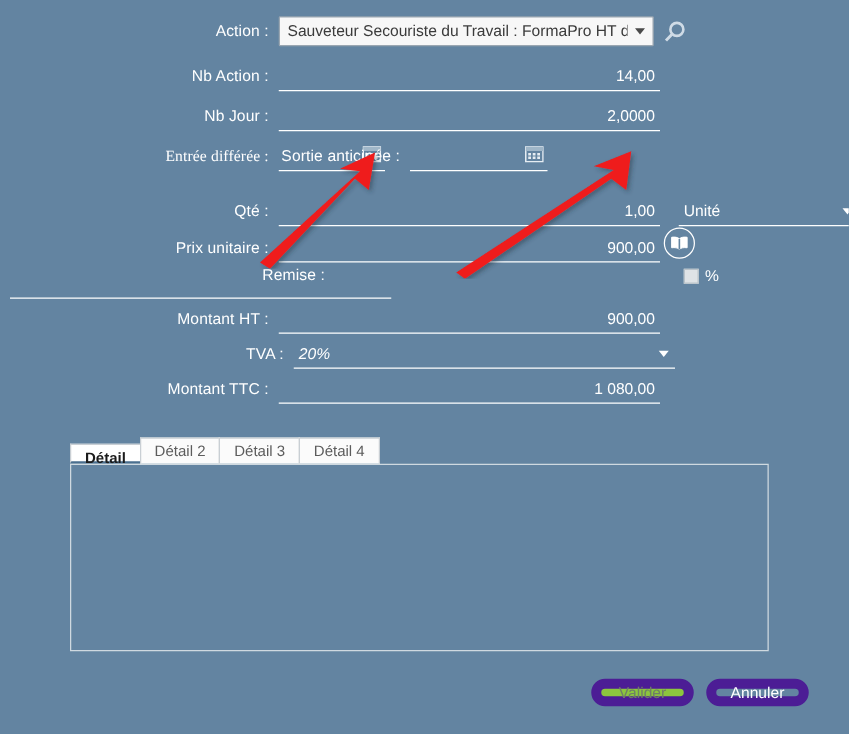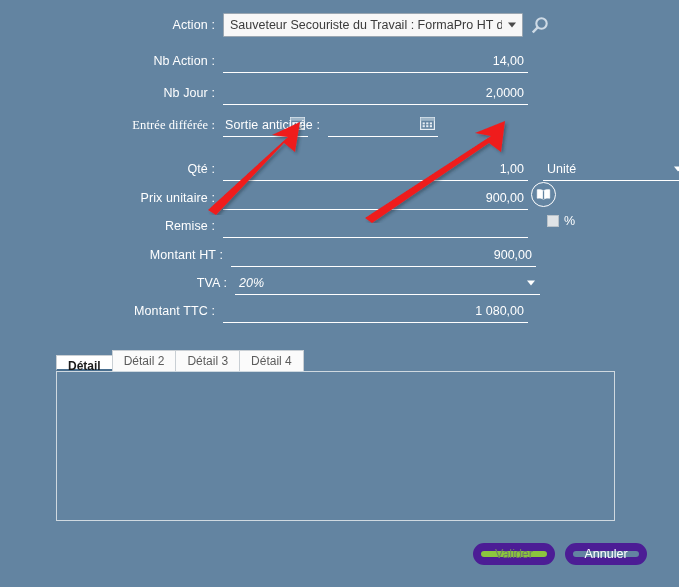--- a/index.html
+++ b/index.html
@@ -316,33 +316,33 @@
     </div>
   </div>
 
   <div class="bookbtn">
     <svg width="15" height="13" viewBox="0 0 15 13">
       <path d="M7.5 3.1C6.1 1.7 3.9 1.5 1.3 1.8v8.4c2.6-0.3 4.8-0.1 6.2 1.3 1.4-1.4 3.6-1.6 6.2-1.3V1.8C11.1 1.5 8.9 1.7 7.5 3.1z" fill="#ffffff" stroke="#ffffff" stroke-width="0.8" stroke-linejoin="round"></path>
       <line x1="7.5" y1="3.1" x2="7.5" y2="11.5" stroke="#6384a1" stroke-width="1.3"></line>
     </svg>
   </div>
 
-  <div class="row" style="left:0; top:213px;">
+  <div class="row" style="left:0; top:213px;flex-direction:column;">
     <div class="lbl">Remise :</div>
     <div class="ufield" style="width:305px;">
       <span class="val"></span>
     </div>
   </div>
 
   <div class="pctwrap">
     <span class="cbox"></span>
     <span class="pct">%</span>
   </div>
 
-  <div class="row" style="left:8px; top:242px;justify-content:space-between;">
+  <div class="row" style="left:0; top:242px;justify-content:space-between;">
     <div class="lbl">Montant HT :</div>
     <div class="ufield" style="width:305px;">
       <span class="val">900,00</span>
     </div>
   </div>
 
   <div class="row" style="left:0; top:270px;margin-left:12px;">
     <div class="lbl">TVA :</div>
     <div class="ufield" style="width:305px;">
       <span class="val left">20%</span>

